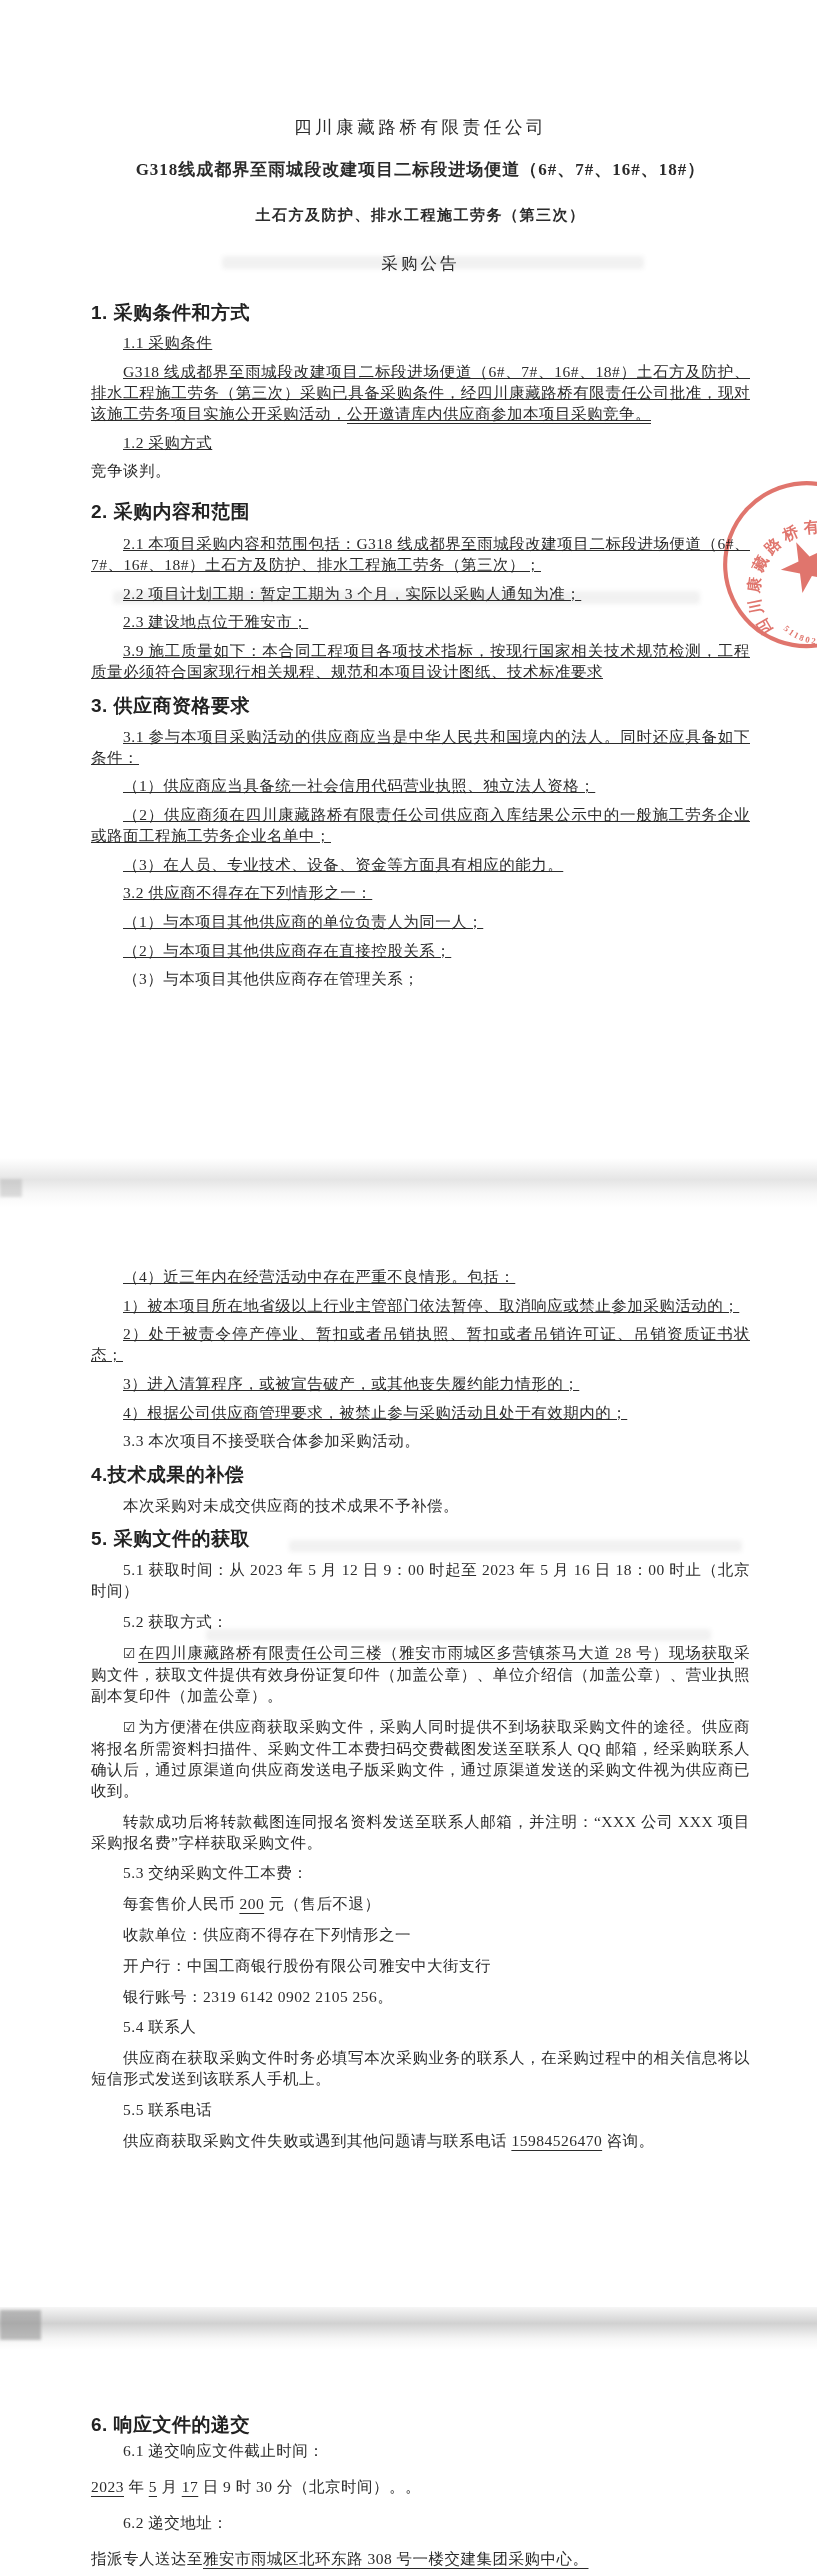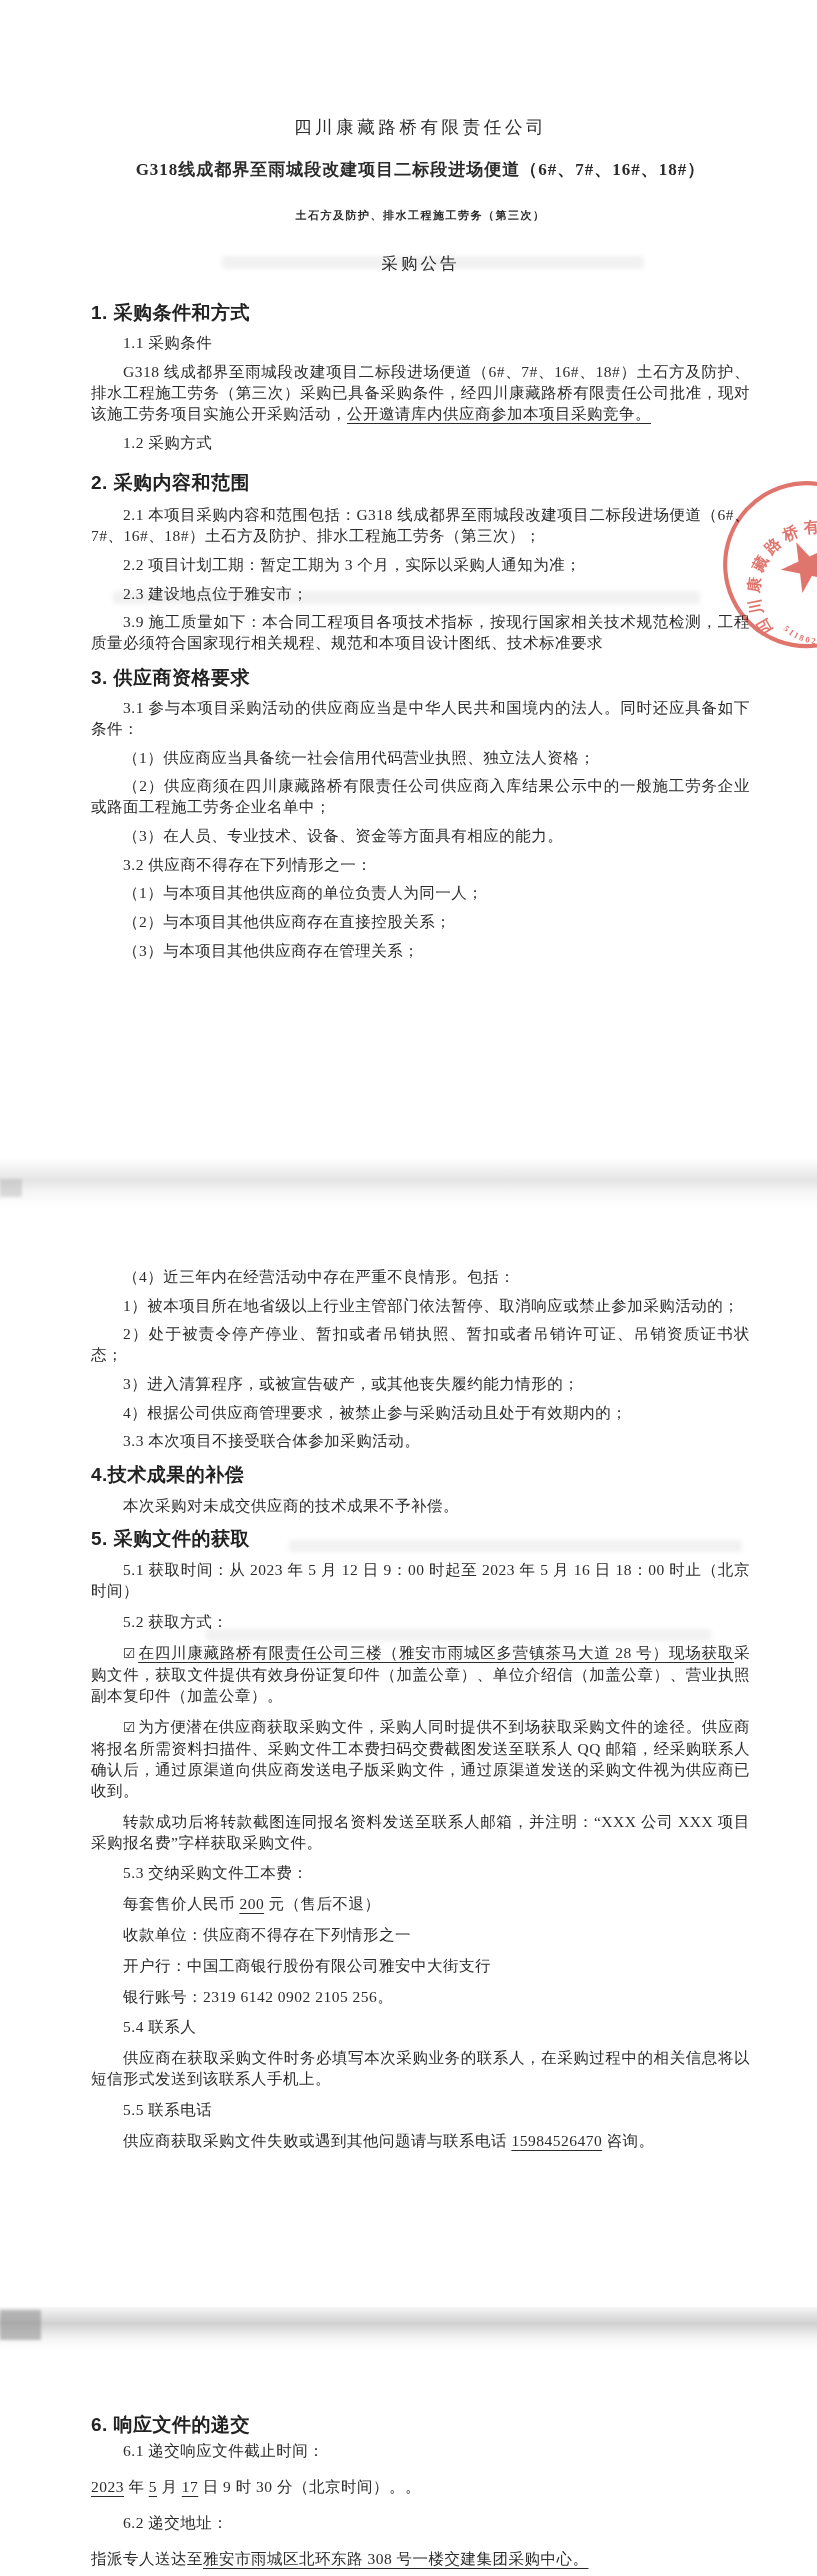--- a/index.html
+++ b/index.html
@@ -12,32 +12,32 @@
   .page{position:absolute;left:0;width:818px;}
   #page1{top:0;height:1175px;}
   #page2{top:1208px;height:1097px;}
   #page3{top:2349px;height:1121px;}
   .inner{padding:0 68px 0 91px;}
 
   
   .line,.para{font-size:15.5px;line-height:21px;letter-spacing:0.5px;}
   .para{text-align:justify;}
   .ind{text-indent:32px;}
-  .mb{margin-bottom:7.7px;}
+  .mb{margin-bottom:7.7px;text-decoration:underline;}
   .mb2{margin-bottom:9.8px;}
   .h{
     font-family:"Liberation Sans",sans-serif;font-weight:bold;
     font-size:19px;line-height:26px;color:#222;letter-spacing:0.5px;
   }
 
   
   .t{text-align:center;}
   .t1{margin-top:115px;font-size:17.5px;line-height:25px;letter-spacing:3.6px;}
   .t2{margin-top:17.5px;font-size:17px;line-height:24px;font-weight:bold;letter-spacing:1px;}
-  .t3{margin-top:21.6px;font-size:11px;line-height:24px;font-weight:bold;letter-spacing:1.5px;}
+  .t3{margin-top:21.6px;font-size:15px;line-height:24px;font-weight:bold;letter-spacing:1.5px;}
   .t4{margin-top:25px;font-size:16.5px;line-height:24px;letter-spacing:3.1px;margin-bottom:24px;}
 
   .u{text-decoration:underline;text-decoration-thickness:1px;text-underline-offset:3.6px;}
   .bold{font-weight:bold;}
   .cb{font-family:"DejaVu Sans",sans-serif;font-size:14px;margin-right:2.1px;}
 
   
   .sp3{margin-bottom:15px;}
 
   
@@ -76,20 +76,21 @@
   <div class="inner">
     <div class="t t1">四川康藏路桥有限责任公司</div>
     <div class="t t2">G318线成都界至雨城段改建项目二标段进场便道（6#、7#、16#、18#）</div>
     <div class="t t3">土石方及防护、排水工程施工劳务（第三次）</div>
     <div class="t t4">采购公告</div>
 
     <div class="h" style="margin-bottom:6.2px;">1. 采购条件和方式</div>
     <div class="line ind mb">1.1 采购条件</div>
     <div class="para ind mb"><span>G318 线成都界至雨城段改建项目二标段进场便道（6#、7#、16#、18#）土石方及防护、排水工程施工劳务（第三次）采购已具备采购条件，经四川康藏路桥有限责任公司批准，现对该施工劳务项目实施公开采购活动，</span><span class="u">公开邀请库内供应商参加本项目采购竞争。</span></div>
     <div class="line ind mb">1.2 采购方式</div>
+    <div class="line" style="margin-bottom:10.3px;">竞争谈判。</div>
 
     <div class="h" style="margin-top:17.5px;margin-bottom:8.2px;">2. 采购内容和范围</div>
     <div class="para ind mb">2.1 本项目采购内容和范围包括：G318 线成都界至雨城段改建项目二标段进场便道（6#、7#、16#、18#）土石方及防护、排水工程施工劳务（第三次）；</div>
     <div class="line ind mb">2.2 项目计划工期：暂定工期为 3 个月，实际以采购人通知为准；</div>
     <div class="line ind mb">2.3 建设地点位于雅安市；</div>
     <div class="para ind mb">3.9 施工质量如下：本合同工程项目各项技术指标，按现行国家相关技术规范检测，工程质量必须符合国家现行相关规程、规范和本项目设计图纸、技术标准要求</div>
 
     <div class="h" style="margin-top:11.3px;margin-bottom:6.2px;">3. 供应商资格要求</div>
     <div class="para ind mb">3.1 参与本项目采购活动的供应商应当是中华人民共和国境内的法人。同时还应具备如下条件：</div>
     <div class="line ind mb">（1）供应商应当具备统一社会信用代码营业执照、独立法人资格；</div>

